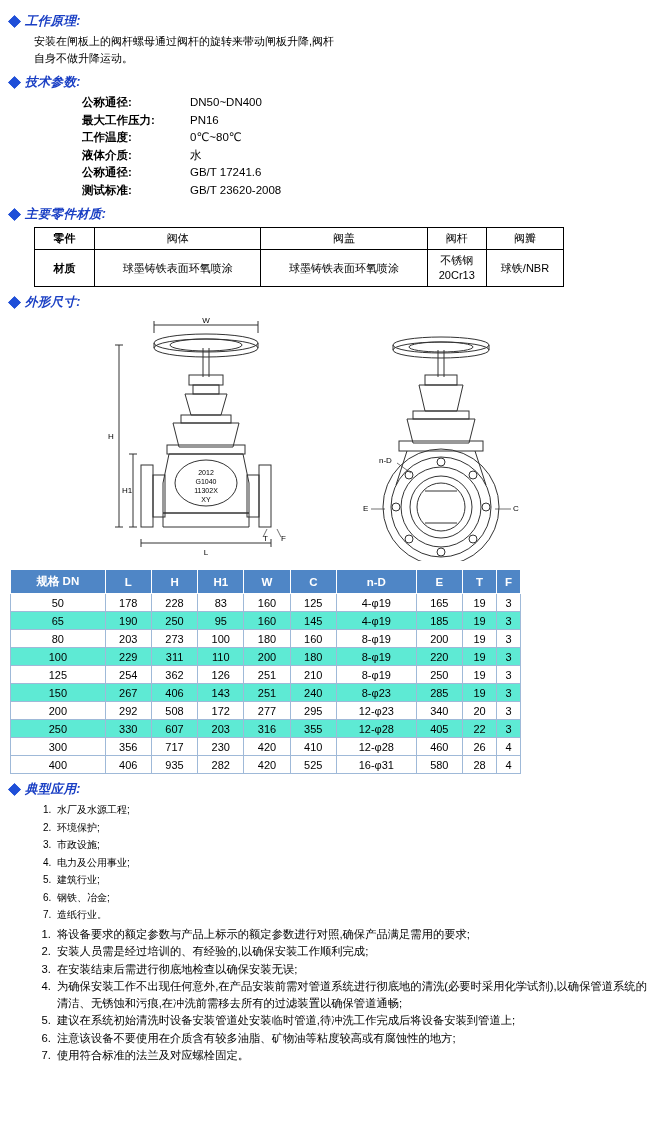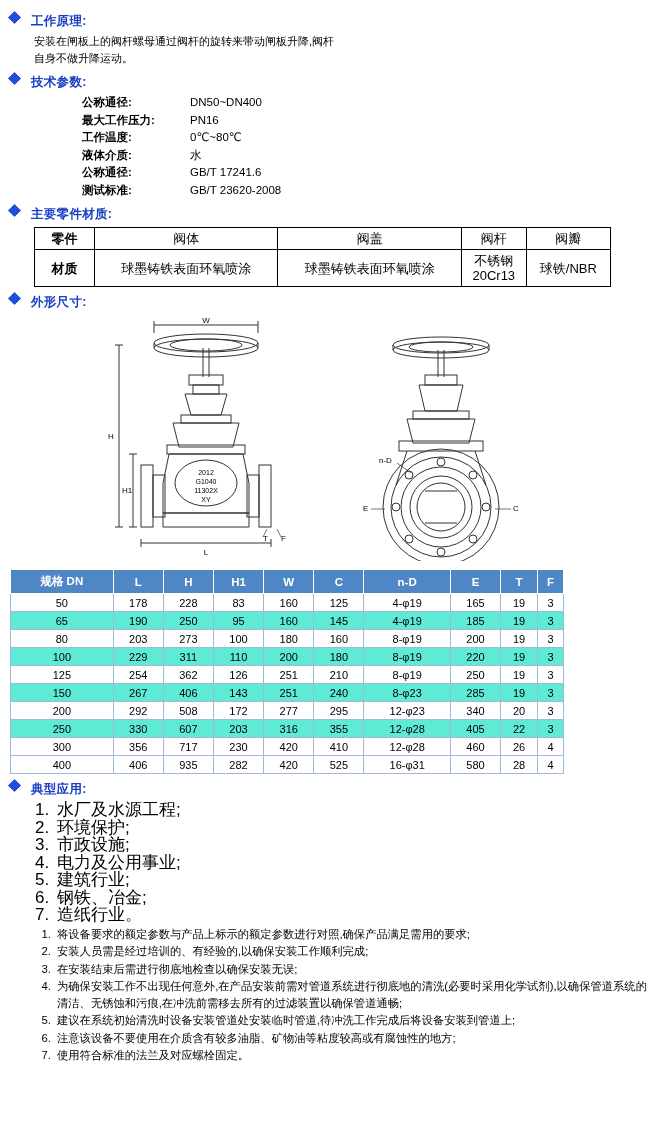--- a/index.html
+++ b/index.html
@@ -9,22 +9,24 @@
     background: #ffffff;
     font-family: "Liberation Sans", "DejaVu Sans", sans-serif;
     font-size: 11.5px;
     color: #000000;
   }
   .page { width: 662px; padding: 6px 10px 10px 10px; }
 
   
   .sec-head {
     display: flex;
-    gap: 12px;
+    align-items: center;
+    gap: 6px;
     margin: 7px 0 3px 0;
+    font-style: italic;
   }
   .diamond {
     width: 9px; height: 9px;
     background: #1f4fd8;
     transform: rotate(45deg);
     flex: 0 0 auto;
     box-shadow: inset 0 0 0 1px #1f4fd8;
   }
   .sec-title {
     color: #1a3fc4;
@@ -38,40 +40,40 @@
   
   .spec-list { margin: 1px 0 0 24px; }
   .spec-row { display: flex; line-height: 17.5px; font-size: 11.5px; }
   .spec-label { width: 108px; font-weight: bold; margin-left: 48px; }
   .spec-value { flex: 1; }
 
   
   table.mat {
     border-collapse: collapse;
     margin: 4px 0 0 24px;
-    width: 577px;
-    font-size: 13px;
+    width: 530px;
+    font-size: 11px;
   }
   table.mat td {
     border: 1px solid #000;
     text-align: center;
     padding: 3px 2px;
     line-height: 15px;
   }
   table.mat td.head { font-weight: bold; width: 60px; }
   .two-line { line-height: 14px; }
 
   
   .drawing { position: relative; height: 248px; margin-top: 4px; }
   .drawing svg { display: block; margin: 0 auto; }
 
   
   table.dim {
     border-collapse: collapse;
-    width: 554px;
+    width: 511px;
     margin: 6px 0 0 0;
     font-size: 11px;
   }
   table.dim th {
     background: #4f86c6;
     color: #ffffff;
     font-weight: bold;
     border: 1px solid #ffffff;
     padding: 4px 2px;
     text-align: center;
@@ -80,21 +82,21 @@
   table.dim td {
     border: 1px solid #9fb9d8;
     text-align: center;
     padding: 2.5px 2px;
     background: #ffffff;
   }
   table.dim tr.alt td { background: #5eead4; }
 
   
   ol.nlist { margin: 2px 0 0 24px; padding-left: 20px; }
-  ol.nlist li { line-height: 17.5px; font-size: 17px; padding-left: 3px; }
+  ol.nlist li { line-height: 17.5px; font-size: 10px; padding-left: 3px; }
   ol.install { margin: 2px 0 8px 24px; padding-left: 20px; }
   ol.install li { line-height: 16.5px; font-size: 11.3px; padding-left: 3px; margin-bottom: 1px; }
 
   .lbl { font-size: 8px; fill: #000; font-family: "Liberation Sans", sans-serif; }
   .lbl-s { font-size: 7px; fill: #000; font-family: "Liberation Sans", sans-serif; }
 </style>
 </head>
 <body>
 
 <div class="page">

